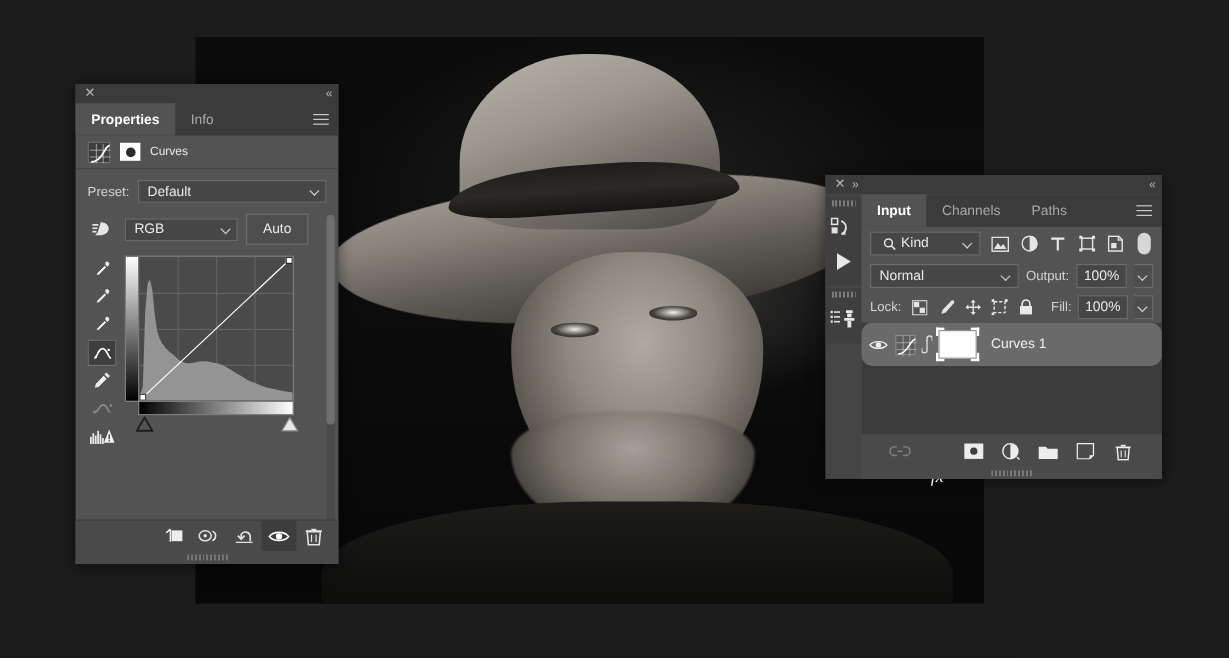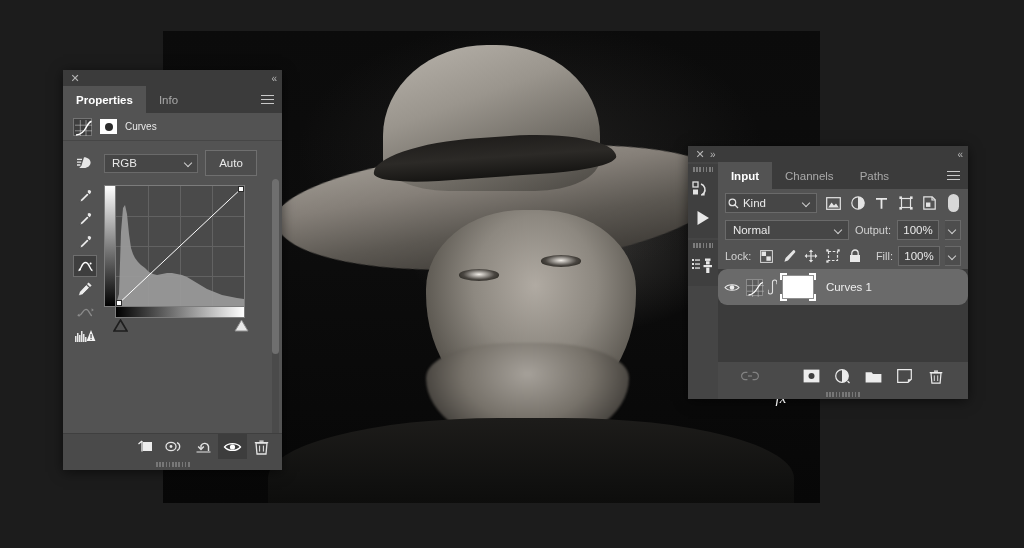--- a/index.html
+++ b/index.html
@@ -250,21 +250,21 @@
 
   .lay-main { flex: 1; background: #535353; display: flex; flex-direction: column; }
   .lay-filter {
     height: 28px; display: flex; align-items: center; gap: 0;
     padding: 0 7px;
   }
   .kind-select {
     position: relative; height: 20px; width: 92px;
     background: #464646; border: 1px solid #6a6a6a;
     display: flex; align-items: center; gap: 4px;
-    padding-left: 2px; font-size: 11.5px; color: #e9e9e9; cursor: pointer;
+    padding-left: 10px; font-size: 11.5px; color: #e9e9e9; cursor: pointer;
   }
   .kind-select::after {
     content: ""; position: absolute; right: 7px; top: 6px;
     width: 5px; height: 5px;
     border-right: 1.4px solid #cfcfcf; border-bottom: 1.4px solid #cfcfcf;
     transform: rotate(45deg);
   }
   .filt-icons { display: flex; align-items: center; gap: 2px; margin-left: 6px; }
   .fi { width: 22px; height: 22px; display: flex; align-items: center; justify-content: center; cursor: pointer; }
   .toggle-pill {
@@ -398,20 +398,24 @@
         </svg>
       </div>
       <div class="icon-mask-circle">
           <i></i>
         </div>
       <span class="prop-head-label">Curves</span>
     </div>
 
     <div class="prop-body">
 
+      <div class="row">
+        <span class="lbl">Preset:</span>
+        <div class="select" style="flex:1">Default</div>
+      </div>
 
       <div class="row">
         <div style="width:24px;display:flex;justify-content:center">
           <svg width="18" height="14" viewBox="0 0 18 14">
             <path d="M8 1.2c3.6 0 6.6 2.3 6.6 5.3S11.6 12 8 12H3.2l2.2-2.2" fill="#e6e6e6"></path>
             <path d="M1 3.4h5 M1 6.2h4.2 M1 9h3.4" stroke="#e6e6e6" stroke-width="1.3" fill="none"></path>
           </svg>
         </div>
         <div class="select" style="width:94px">RGB</div>
         <div class="btn" style="width:52px">Auto</div>

